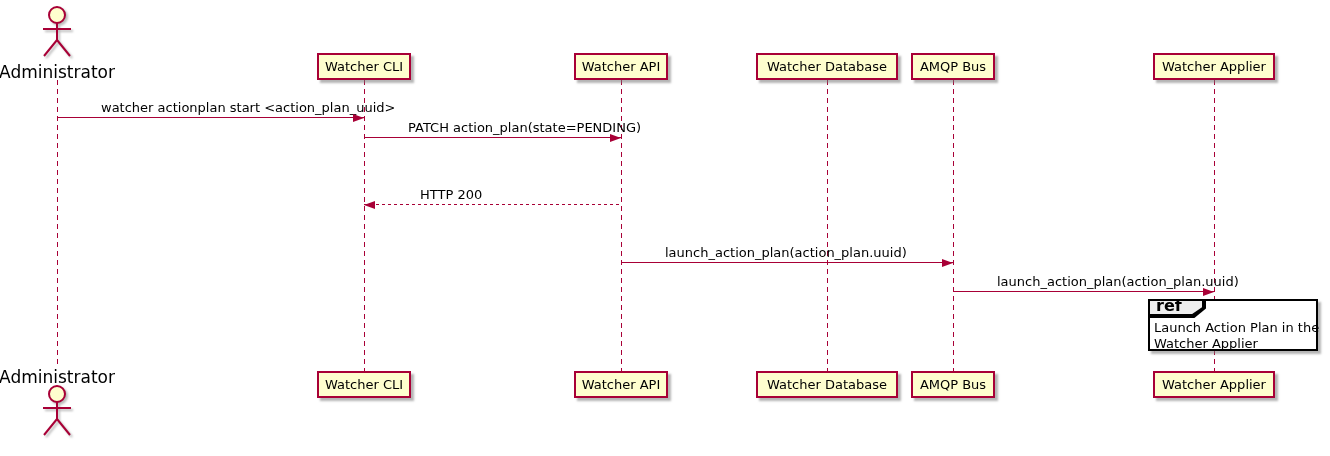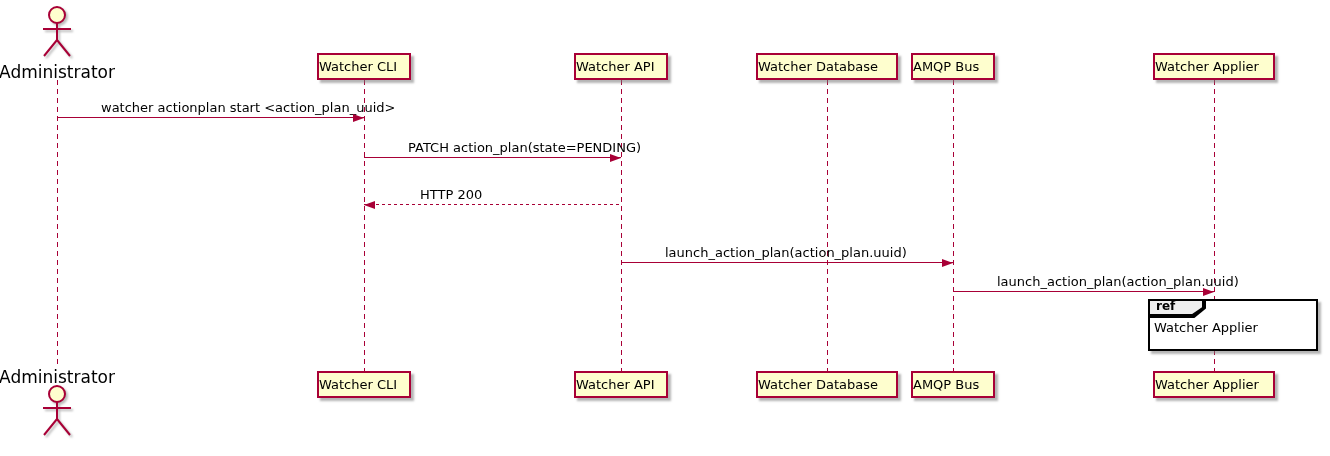--- a/index.html
+++ b/index.html
@@ -13,21 +13,21 @@
   }
   .lifeline {
     position: absolute; width: 1px; z-index: 1;
     background-image: repeating-linear-gradient(to bottom, var(--stroke) 0 5px, transparent 5px 9px);
   }
   .pbox {
     position: absolute; z-index: 2;
     background: var(--fill);
     border: 2px solid var(--stroke);
     height: 23px; line-height: 23px;
-    font-size: 13px;
+    text-align: center; font-size: 13px;
     box-shadow: 3px 3px 2px rgba(120,120,120,0.55);
   }
   .actor-group { position: absolute; z-index: 2; }
   .actor-label {
     position: absolute; z-index: 2; white-space: nowrap;
     transform: translateX(-50%); font-size: 17px;
   }
   .actor-svg { filter: drop-shadow(2px 2px 1px rgba(120,120,120,0.5)); }
   .msg { position: absolute; height: 20px; z-index: 3; }
   .msg-label {
@@ -55,21 +55,21 @@
     background: var(--ref-border);
     clip-path: polygon(0 0, 100% 0, 100% 50%, 80% 100%, 0 100%);
   }
   .ref-tab-inner {
     position: absolute; top: 2px; left: 2px; width: 52px; height: 13px;
     background: var(--ref-tab-fill);
     clip-path: polygon(0 0, 100% 0, 100% 48%, 81% 100%, 0 100%);
   }
   .ref-keyword {
     position: absolute; top: 0; left: 8px;
-    font-size: 12px; font-weight: bold; line-height: 14px;
+    font-size: 16px; font-weight: bold; line-height: 14px;
   }
   .ref-body { position: absolute; top: 19px; left: 4px; right: 2px; }
   .ref-line { font-size: 13px; line-height: 16px; white-space: nowrap; }
 </style>
 </head>
 <body>
 
 <div id="canvas" style="--stroke: #A80036; --fill: #FEFECE; --ref-border: #000000; --ref-fill: #FFFFFF; --ref-tab-fill: #EEEEEE; width: 1330px; height: 456px;">
     <div class="lifeline" style="left: 57px; top: 80px; height: 286px;"></div>
     <div class="lifeline" style="left: 364px; top: 80px; height: 291px;"></div>
@@ -105,21 +105,21 @@
           <line x1="6" y1="24" x2="34" y2="24"></line>
           <line x1="20" y1="35" x2="7" y2="51"></line>
           <line x1="20" y1="35" x2="33" y2="51"></line>
         </g>
       </svg></div>
     <div class="msg" style="left: 57px; top: 98px; width: 307px; height: 20px;">
       <div class="msg-label" style="left: 8px;">watcher actionplan start &lt;action_plan_uuid&gt;</div>
       <div class="msg-line solid"></div>
       <div class="arrow right"></div>
     </div>
-    <div class="msg" style="left: 364px; top: 138px; width: 257px; height: 20px;">
+    <div class="msg" style="left: 364px; top: 118px; width: 257px; height: 20px;">
       <div class="msg-label" style="left: 8px;">PATCH action_plan(state=PENDING)</div>
       <div class="msg-line solid"></div>
       <div class="arrow right"></div>
     </div>
     <div class="msg" style="left: 364px; top: 185px; width: 257px; height: 20px;">
       <div class="msg-label" style="left: 20px; text-align: center;">HTTP 200</div>
       <div class="msg-line dashed"></div>
       <div class="arrow left"></div>
     </div>
     <div class="msg" style="left: 621px; top: 243px; width: 332px; height: 20px;">
@@ -131,16 +131,17 @@
       <div class="msg-label" style="left: 8px;">launch_action_plan(action_plan.uuid)</div>
       <div class="msg-line solid"></div>
       <div class="arrow right"></div>
     </div>
     <div class="refbox" style="left: 1148px; top: 299px; width: 166px; height: 48px;">
       <div class="ref-tab-outer">
         <div class="ref-tab-inner"></div>
         <div class="ref-keyword">ref</div>
       </div>
       <div class="ref-body">
+        <div class="ref-line">Launch Action Plan in the</div>
         <div class="ref-line">Watcher Applier</div>
       </div>
     </div>
   </div>
 
 </body></html>

